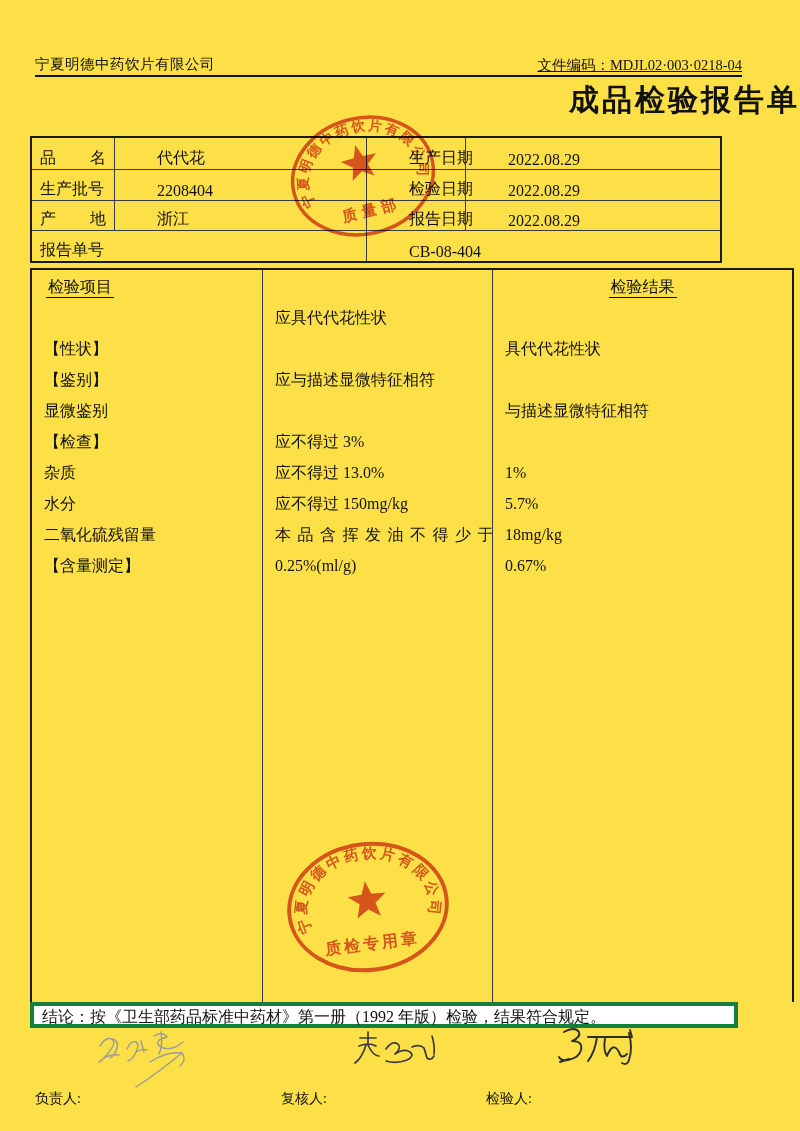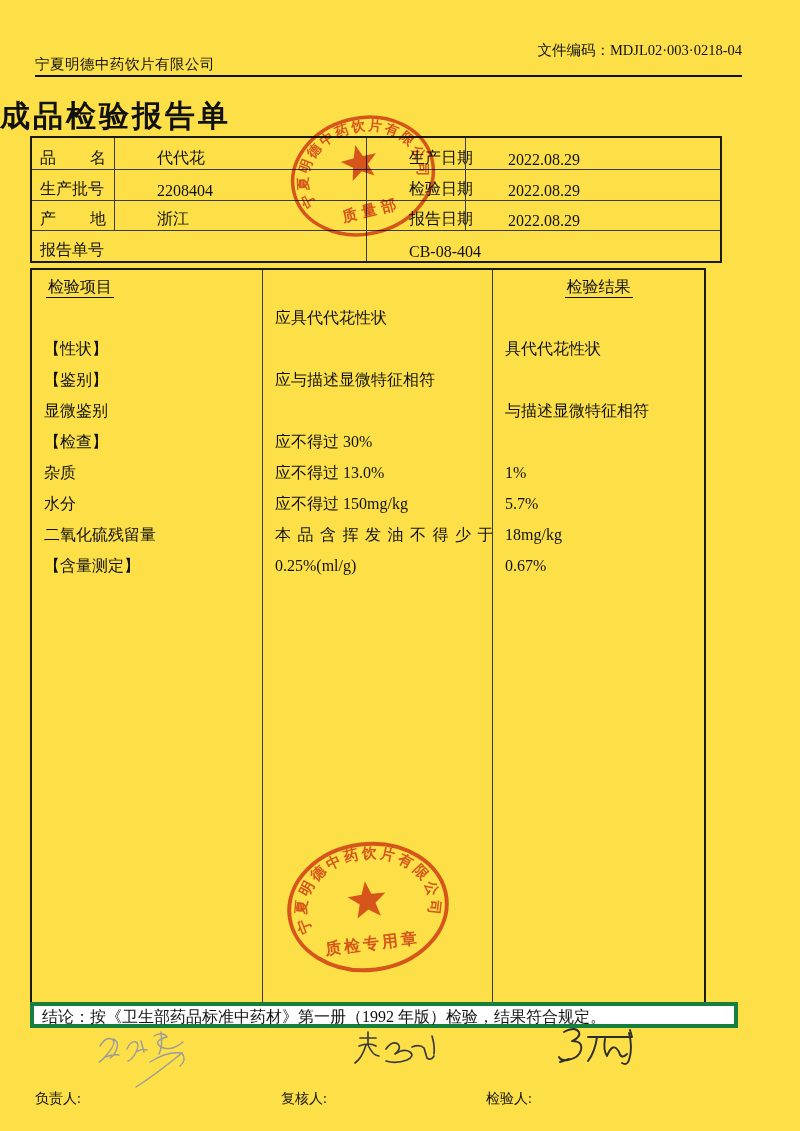--- a/index.html
+++ b/index.html
@@ -7,44 +7,44 @@
     position:relative;
     width:800px;height:1131px;
     margin:0 auto;
     background:#fde047;
     font-family:"Liberation Serif","DejaVu Serif",serif;
     color:#111;
     overflow:hidden;
   }
   
   .company{position:absolute;left:35px;top:55px;font-size:14.5px;letter-spacing:.5px;}
-  .doccode{position:absolute;right:58px;top:41px;font-size:14.5px;}
+  .doccode{position:absolute;right:58px;top:56px;font-size:14.5px;text-decoration:underline;}
   .header-rule{position:absolute;left:35px;top:75px;width:707px;border-top:2px solid #101010;}
-  .title{position:absolute;left:0;top:96px;width:100%;text-align:left;
+  .title{position:absolute;left:0;top:80px;width:100%;text-align:right;
          font-size:30px;font-weight:bold;letter-spacing:3px;}
   
   .info-table{
     position:absolute;left:30px;top:136px;width:692px;height:127px;
     box-sizing:border-box;border:2px solid #1a1a1a;
     display:grid;grid-template-columns:82px 252px 99px 1fr;
     grid-template-rows:repeat(4,1fr);
     font-size:16px;
   }
   .info-table .cell{
     box-sizing:border-box;display:flex;align-items:flex-end;
     padding:0 8px;white-space:nowrap;overflow:visible;
   }
   .info-table .bl{border-left:1.5px solid #3a3a3a;padding-left:42px;}
   .info-table .bt{border-top:1.5px solid #3a3a3a;}
   .jlabel{display:block;width:100%;text-align:justify;text-align-last:justify;}
   .span2a{grid-column:1/3;}
   .span2b{grid-column:3/5;}
   
   .insp-table{
-    position:absolute;left:30px;top:268px;width:676px;height:734px;
+    position:absolute;left:30px;top:268px;width:764px;height:734px;
     box-sizing:border-box;border:2px solid #1a1a1a;border-bottom:none;
     display:grid;grid-template-columns:230px 230px 1fr;
     font-size:16px;
   }
   .insp-col{box-sizing:border-box;padding-top:1px;}
   .insp-col.bl{border-left:1.5px solid #3a3a3a;}
   .line{height:31px;line-height:31px;padding-left:12px;white-space:nowrap;}
   .hline-left{padding-left:14px;}
   .hline-center{text-align:center;padding-left:0;}
   .hul{border-bottom:1.5px solid #111;padding:0 2px 2px 2px;}
@@ -116,21 +116,21 @@
       <div class="line">二氧化硫残留量</div>
       <div class="line">【含量测定】</div>
     </div>
 
     <div class="insp-col bl">
       <div class="line"></div>
       <div class="line">应具代代花性状</div>
       <div class="line"></div>
       <div class="line">应与描述显微特征相符</div>
       <div class="line"></div>
-      <div class="line">应不得过 30%</div>
+      <div class="line">应不得过 3%</div>
       <div class="line">应不得过 13.0%</div>
       <div class="line">应不得过 150mg/kg</div>
       <div class="line jspread">本品含挥发油不得少于</div>
       <div class="line">0.25%(ml/g)</div>
     </div>
 
     <div class="insp-col bl">
       <div class="line hline-center"><span class="hul">检验结果</span></div>
       <div class="line"></div>
       <div class="line">具代代花性状</div>

